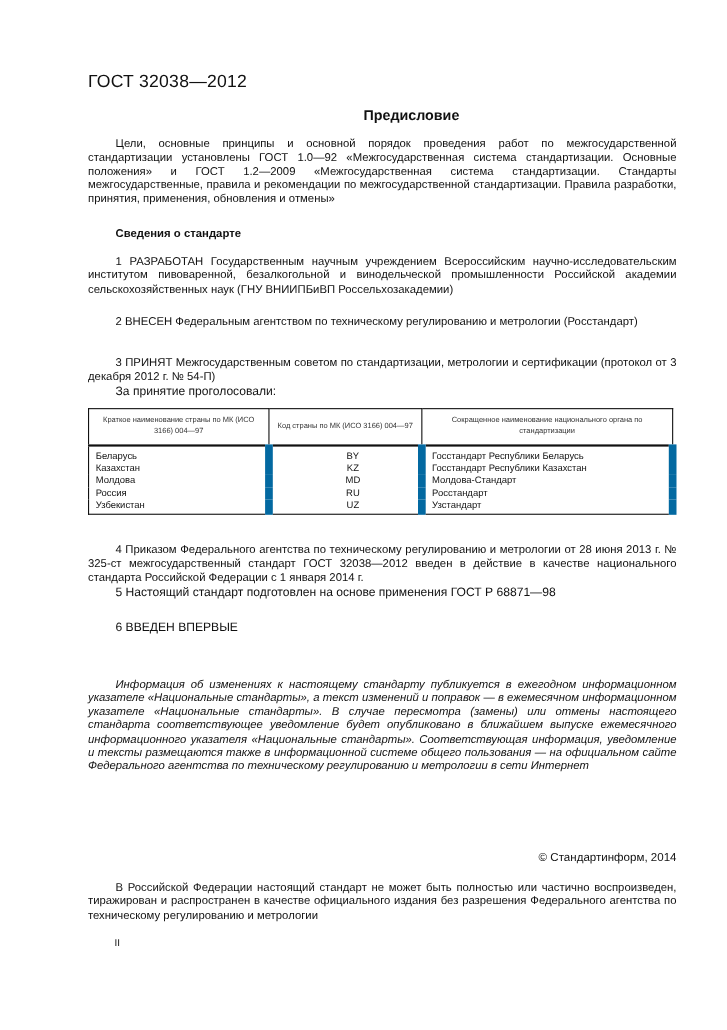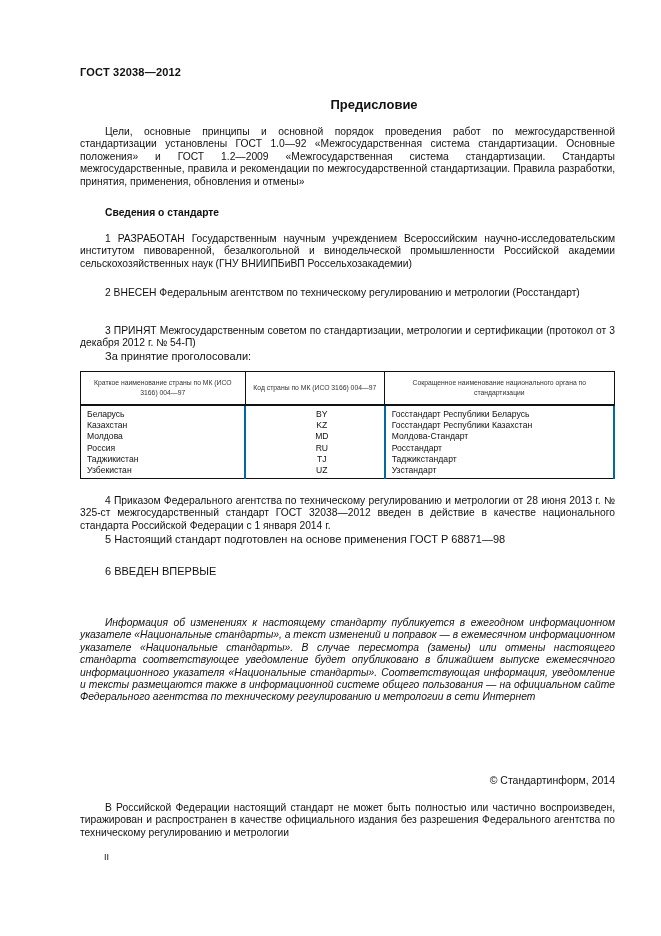--- a/index.html
+++ b/index.html
@@ -1,27 +1,27 @@
 <!DOCTYPE html>
 <html><head>
 <meta charset="utf-8">
 <style>
   html, body { margin: 0; padding: 0; background: #ffffff; }
   body { width: 661px; height: 936px; position: relative; overflow: hidden;
          font-family: "Liberation Sans", sans-serif; color: #111; }
   .abs { position: absolute; }
-  .hdr { left: 80px; top: 66px; font-size: 11px; font-weight: bold; letter-spacing: 0.2px; }
+  .hdr { left: 80px; top: 66px; font-size: 16px; font-weight: normal; letter-spacing: 0.2px; }
   .title { left: 0; width: 658px; top: 97px; text-align: center; font-size: 13px; font-weight: bold; padding-left: 90px; box-sizing: border-box; }
   .para { left: 80px; width: 535px; font-size: 10.3px; line-height: 12.4px; text-align: justify; }
   .ind { text-indent: 25px; }
   .sub { left: 105px; font-size: 10.3px; font-weight: bold; }
   .line { left: 105px; font-size: 11px; }
   table.votes { position: absolute; left: 80px; top: 371px; width: 535px; border-collapse: collapse; font-size: 8.6px; }
   table.votes th { font-weight: normal; font-size: 6.8px; line-height: 10px; color: #333; border: 1px solid #111; border-bottom: 2px solid #111; height: 32px; padding: 0 6px; text-align: center; vertical-align: middle; }
-  table.votes td { border-left: 1px solid #111; border-right: 2px solid #0369a1; padding: 0 6px; line-height: 11.2px; vertical-align: top; }
+  table.votes td { border-left: 1px solid #111; border-right: 7px solid #0369a1; padding: 0 6px; line-height: 11.2px; vertical-align: top; }
   table.votes tbody tr:first-child td { padding-top: 3px; }
   table.votes tbody tr:last-child td { border-bottom: 1px solid #111; padding-bottom: 2px; }
   table.votes td.code { text-align: center; padding-left: 20px; }
   .info { left: 80px; width: 535px; font-size: 10.3px; line-height: 12.4px; font-style: italic; text-align: justify; }
   .copy { right: 46px; top: 774px; font-size: 10.5px; }
   .pageno { left: 80px; top: 852px; font-size: 9px; margin-left: 24px; }
 </style>
 </head>
 <body>
 
@@ -65,25 +65,20 @@
       <td>Молдова</td>
       <td class="code">MD</td>
       <td>Молдова-Стандарт</td>
     </tr>
     <tr>
       <td>Россия</td>
       <td class="code">RU</td>
       <td>Росстандарт</td>
     </tr>
     <tr>
-      <td>Таджикистан</td>
-      <td class="code">TJ</td>
-      <td>Таджикстандарт</td>
-    </tr>
-    <tr>
       <td>Узбекистан</td>
       <td class="code">UZ</td>
       <td>Узстандарт</td>
     </tr>
   </tbody>
 </table>
 
 <div class="abs para ind" style="top:495px">4 Приказом Федерального агентства по техническому регулированию и метрологии от 28 июня 2013 г. № 325-ст межгосударственный стандарт ГОСТ 32038—2012 введен в действие в качестве национального стандарта Российской Федерации с 1 января 2014 г.</div>
 <div class="abs line" style="top:533px">5 Настоящий стандарт подготовлен на основе применения ГОСТ Р 68871—98</div>
 <div class="abs line" style="top:565px">6 ВВЕДЕН ВПЕРВЫЕ</div>

